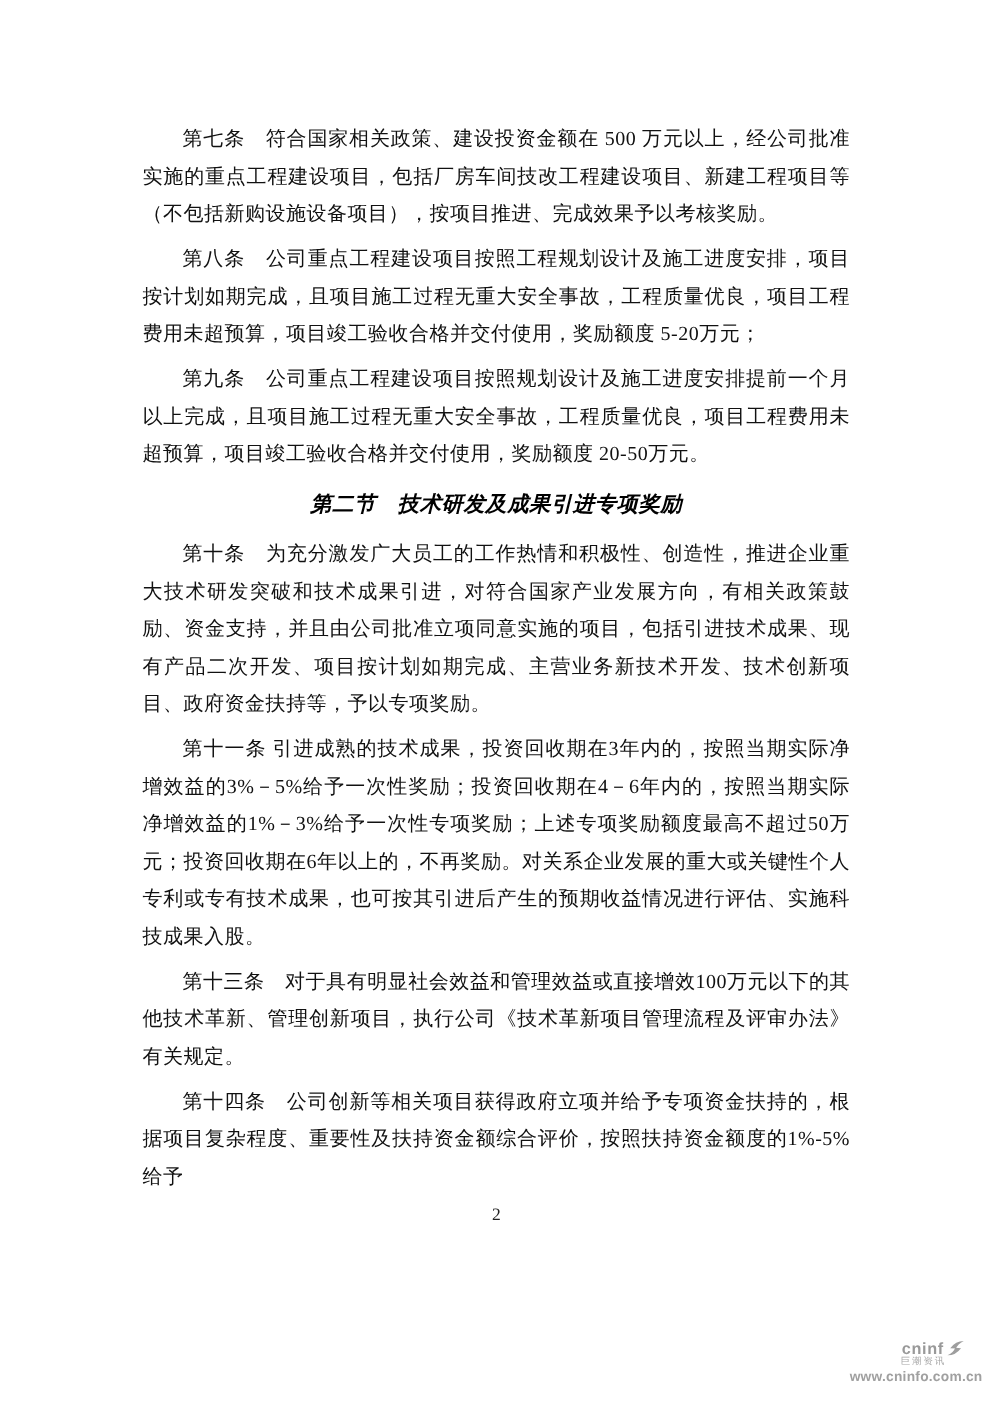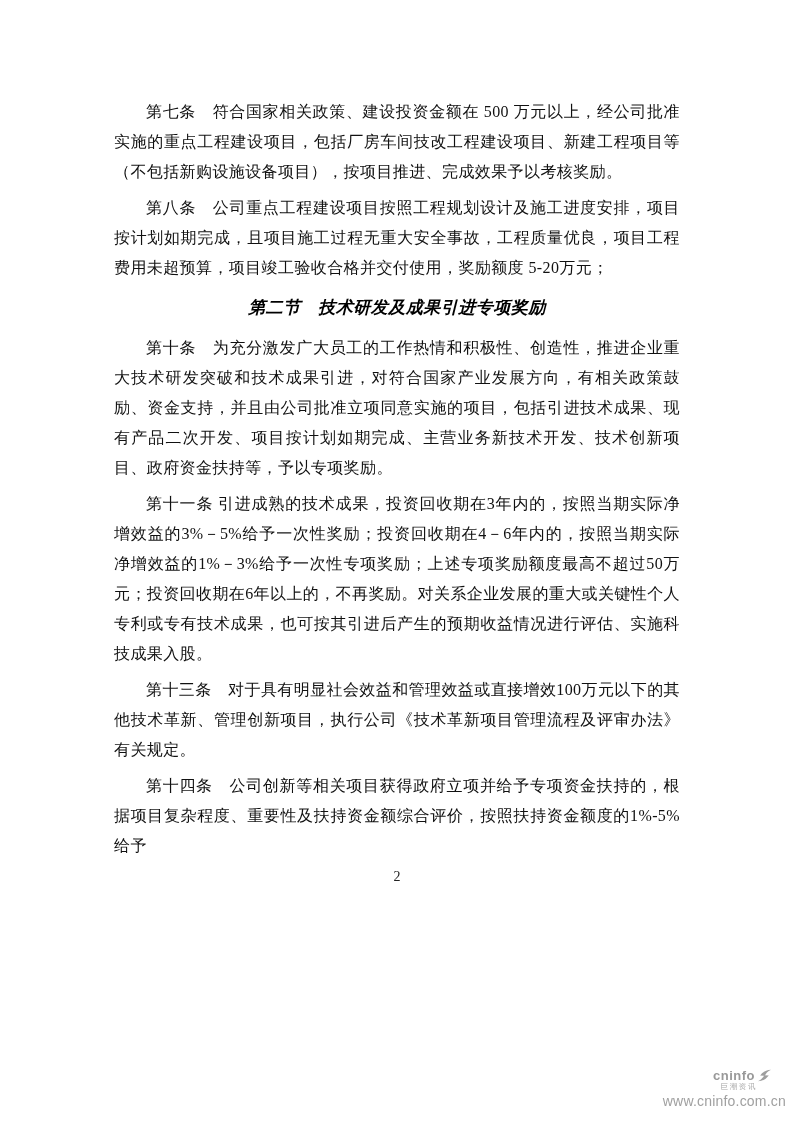--- a/index.html
+++ b/index.html
@@ -78,50 +78,52 @@
     height: 13px;
   }
   .wm-cn {
     font-size: 7.5px;
     letter-spacing: 1.6px;
     margin: 2px 29px 0 0;
     color: #a6a6a6;
     font-family: Liberation Mono, monospace;
   }
   .wm-url {
-    font-size: 14px;
+    font-size: 11px;
     margin-top: 3px;
     letter-spacing: 0.2px;
     color: #a0a0a0;
+    font-weight: bold;
   }
 </style>
 </head>
 <body>
 
 <div class="page">
 
   <main class="doc-body">
 
     <p class="article">第七条　符合国家相关政策、建设投资金额在 500 万元以上，经公司批准实施的重点工程建设项目，包括厂房车间技改工程建设项目、新建工程项目等（不包括新购设施设备项目），按项目推进、完成效果予以考核奖励。</p>
     <p class="article">第八条　公司重点工程建设项目按照工程规划设计及施工进度安排，项目按计划如期完成，且项目施工过程无重大安全事故，工程质量优良，项目工程费用未超预算，项目竣工验收合格并交付使用，奖励额度 5-20万元；</p>
+    <p class="article">第九条　公司重点工程建设项目按照规划设计及施工进度安排提前一个月以上完成，且项目施工过程无重大安全事故，工程质量优良，项目工程费用未超预算，项目竣工验收合格并交付使用，奖励额度 20-50万元。</p>
 
     <h2 class="section-heading">第二节　技术研发及成果引进专项奖励</h2>
 
     <p class="article">第十条　为充分激发广大员工的工作热情和积极性、创造性，推进企业重大技术研发突破和技术成果引进，对符合国家产业发展方向，有相关政策鼓励、资金支持，并且由公司批准立项同意实施的项目，包括引进技术成果、现有产品二次开发、项目按计划如期完成、主营业务新技术开发、技术创新项目、政府资金扶持等，予以专项奖励。</p>
     <p class="article">第十一条 引进成熟的技术成果，投资回收期在3年内的，按照当期实际净增效益的3%－5%给予一次性奖励；投资回收期在4－6年内的，按照当期实际净增效益的1%－3%给予一次性专项奖励；上述专项奖励额度最高不超过50万元；投资回收期在6年以上的，不再奖励。对关系企业发展的重大或关键性个人专利或专有技术成果，也可按其引进后产生的预期收益情况进行评估、实施科技成果入股。</p>
     <p class="article">第十三条　对于具有明显社会效益和管理效益或直接增效100万元以下的其他技术革新、管理创新项目，执行公司《技术革新项目管理流程及评审办法》有关规定。</p>
     <p class="article">第十四条　公司创新等相关项目获得政府立项并给予专项资金扶持的，根据项目复杂程度、重要性及扶持资金额综合评价，按照扶持资金额度的1%-5%给予</p>
 
     <div class="page-number">2</div>
 
   </main>
 
   <div class="watermark">
     <div class="wm-brand-row">
-      <span class="wm-brand">cninfo</span>
+      <span class="wm-brand">cninf</span>
       <span class="wm-icon">
         <svg width="15" height="13" viewBox="0 0 20 18" aria-hidden="true">
           <path d="M4 9 Q 10 1 19 1 Q 12 4.5 10.5 9.5 Z" fill="#9e9e9e"></path>
           <path d="M16 9 Q 10 17 1 17 Q 8 13.5 9.5 8.5 Z" fill="#9e9e9e"></path>
         </svg>
       </span>
     </div>
     <div class="wm-cn">巨潮资讯</div>
     <div class="wm-url">www.cninfo.com.cn</div>
   </div>

